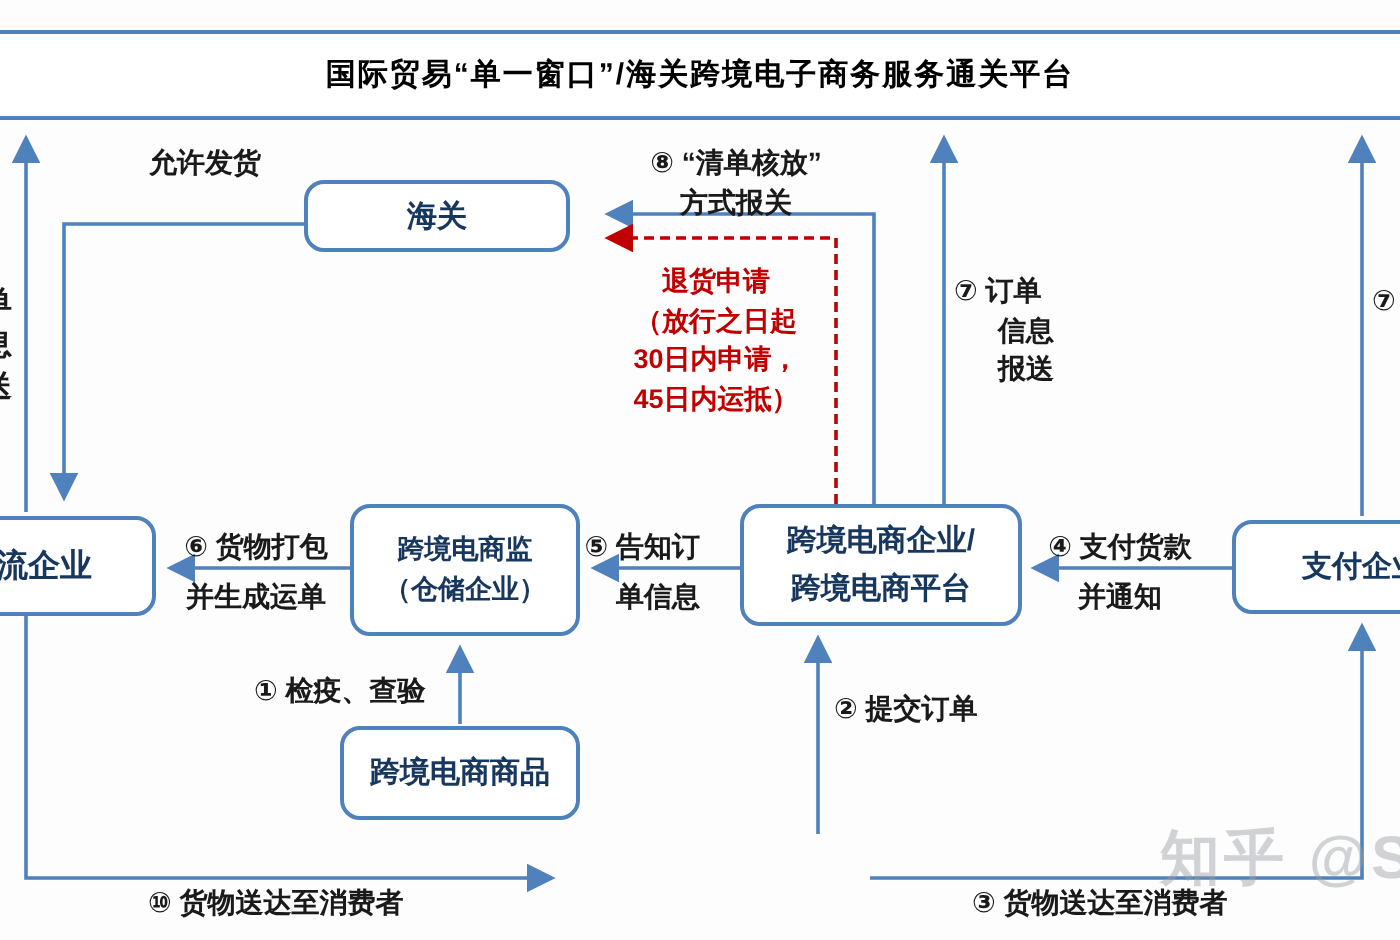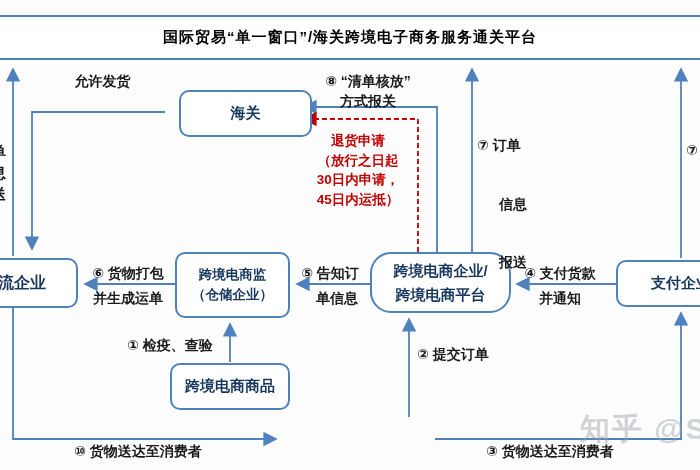--- a/index.html
+++ b/index.html
@@ -37,21 +37,21 @@
     color:#1a1a1a;font-weight:bold;font-size:15px;line-height:21px;
     text-align:left;
   }
   #left-partial .ln{display:block;}
   #watermark{
     position:absolute;left:580px;top:409px;
     font-size:30px;font-weight:bold;color:#9aa0a6;opacity:.45;
     white-space:nowrap;letter-spacing:2px;
   }
   svg#wires{position:absolute;left:0;top:0;}
-  .indent{padding-left:22px;margin-top:39px;}
+  .indent{padding-left:22px;}
   .indent-sm{padding-left:14px;}
 </style>
 </head>
 <body>
 
 <div id="stage">
 
   <svg id="wires" width="700" height="470" viewBox="0 0 700 470">
     <defs>
       <marker id="ab" markerWidth="9" markerHeight="9" refX="7" refY="4" orient="auto">
@@ -75,34 +75,34 @@
       <path d="M435,439 H681 V313" marker-end="url(#ab)"></path>
       <path d="M13,308 V439 H276" marker-end="url(#ab)"></path>
     </g>
     <path d="M418,252 V119 H304" fill="none" stroke="#c00000" stroke-width="1.8" stroke-dasharray="5,3" marker-end="url(#ar)"></path>
   </svg>
 
   <div id="title-box">
     <span>国际贸易“单一窗口”/海关跨境电子商务服务通关平台</span>
   </div>
 
-  <div class="node" style="left:179px;top:90px;width:133px;height:47px;font-size:15px;">
+  <div class="node" style="left:152px;top:90px;width:133px;height:36px;font-size:15px;">
     <span class="ln">海关</span>
   </div>
 
   <div class="node" style="left:-50px;top:258px;width:128px;height:50px;font-size:16px;">
     <span class="ln">物流企业</span>
   </div>
 
   <div class="node" style="left:175px;top:252px;width:115px;height:66px;font-size:13.5px;line-height:1.45;">
     <span class="ln">跨境电商监</span>
     <span class="ln">（仓储企业）</span>
   </div>
 
-  <div class="node" style="left:370px;top:252px;width:141px;height:61px;font-size:15px;line-height:1.6;border-radius:21px;">
+  <div class="node" style="left:370px;top:252px;width:141px;height:61px;font-size:15px;line-height:1.6;">
     <span class="ln">跨境电商企业/</span>
     <span class="ln">跨境电商平台</span>
   </div>
 
   <div class="node" style="left:616px;top:260px;width:130px;height:47px;font-size:15px;">
     <span class="ln">支付企业</span>
   </div>
 
   <div class="node" style="left:170px;top:363px;width:120px;height:47px;font-size:15px;">
     <span class="ln">跨境电商商品</span>
@@ -126,21 +126,21 @@
 
   <div class="lbl" style="left:686px;top:141px;">
     <span class="ln">⑦</span>
   </div>
 
   <div class="lbl" style="left:84px;top:261px;width:88px;line-height:1.75;">
     <span class="ln">⑥ 货物打包</span>
     <span class="ln">并生成运单</span>
   </div>
 
-  <div class="lbl" style="left:294px;top:261px;width:72px;line-height:1.75;text-align:center;">
+  <div class="lbl" style="left:278px;top:261px;width:72px;line-height:1.75;text-align:right;">
     <span class="ln">⑤ 告知订</span>
     <span class="ln indent-sm">单信息</span>
   </div>
 
   <div class="lbl" style="left:517px;top:261px;width:86px;line-height:1.75;">
     <span class="ln">④ 支付货款</span>
     <span class="ln">并通知</span>
   </div>
 
   <div class="lbl" style="left:127px;top:336px;">

